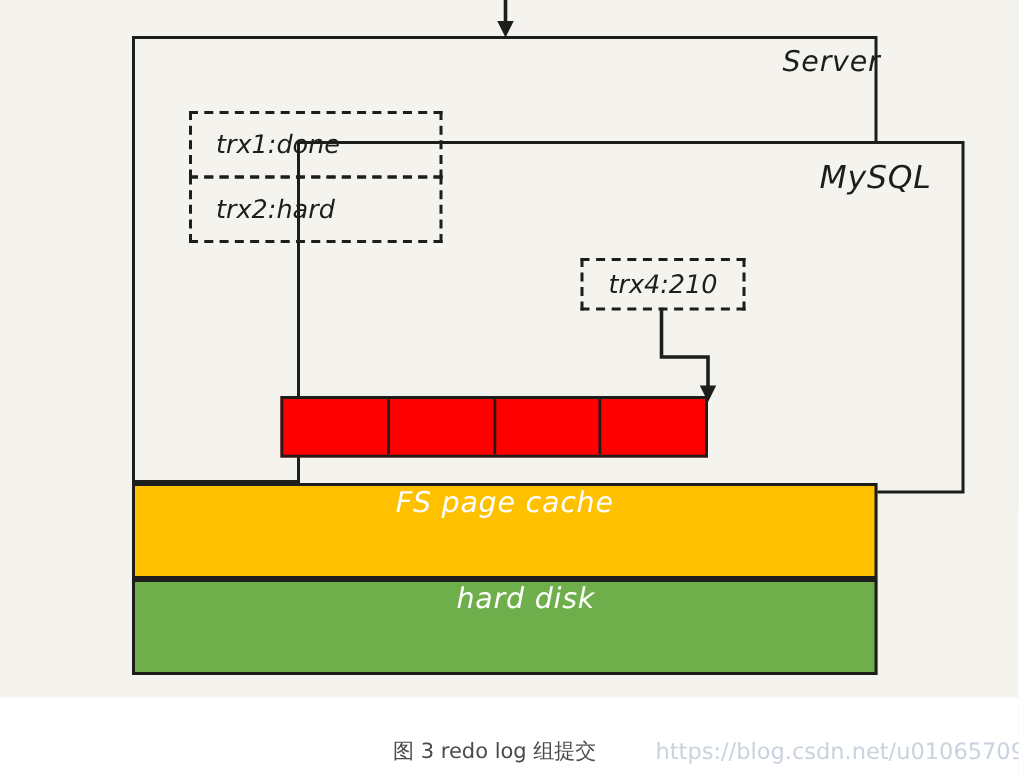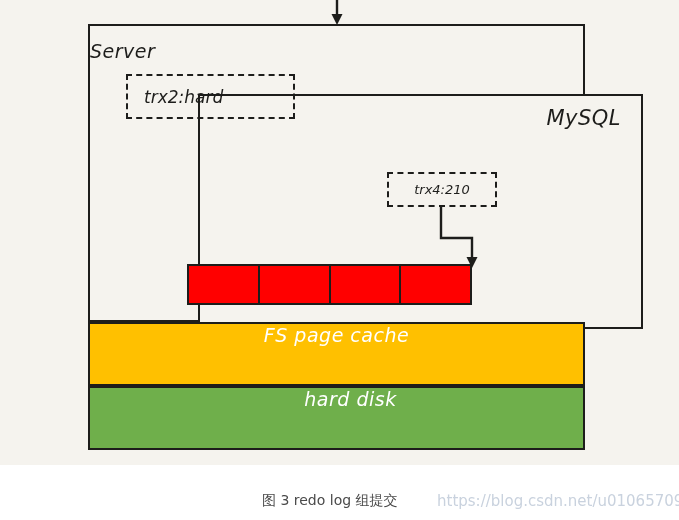--- a/index.html
+++ b/index.html
@@ -42,23 +42,23 @@
     top: 24px;
     width: 497px;
     height: 298px;
     box-sizing: border-box;
     border: 2px solid #1d1d1b;
     background: #f5f3ee;
   }
   #server-title {
     position: absolute;
     left: 0;
-    top: 14px;
+    top: 4px;
     width: 497px;
-    text-align: left;
+    text-align: right;
     font-family: "DejaVu Sans", sans-serif;
     font-size: 19px;
     font-style: italic;
     color: #1d1d1b;
     letter-spacing: 0.5px;
   }
 
   
   #mysql-box {
     position: absolute;
@@ -102,21 +102,21 @@
     left: 385px;
     top: 170px;
     width: 110px;
     height: 35px;
     box-sizing: border-box;
     border: 2px dashed #1d1d1b;
     display: flex;
     align-items: center;
     justify-content: center;
     font-family: "DejaVu Sans", sans-serif;
-    font-size: 13px;
+    font-size: 17px;
     font-style: italic;
     color: #1d1d1b;
   }
 
   
   #trx4-connector {
     position: absolute;
     left: 425px;
     top: 203px;
     width: 60px;
@@ -215,20 +215,23 @@
 
   <div id="server-box">
     <div id="server-title">Server</div>
 
     <div id="mysql-box">
       <div id="mysql-title">MySQL</div>
     </div>
 
     <div style="position:absolute; left:36px; top:48px; width:169px; height:134px;">
       <div class="trx-row">
+        <span>trx1:done</span>
+      </div>
+      <div class="trx-row">
         <span>trx2:hard</span>
       </div>
     </div>
 
     <div id="trx4-box" style="left:297px; top:146px;">
       <span>trx4:210</span>
     </div>
 
     <div id="trx4-connector" style="left:337px; top:179px;">
       <svg width="60" height="64" viewBox="0 0 60 64" xmlns="http://www.w3.org/2000/svg">

